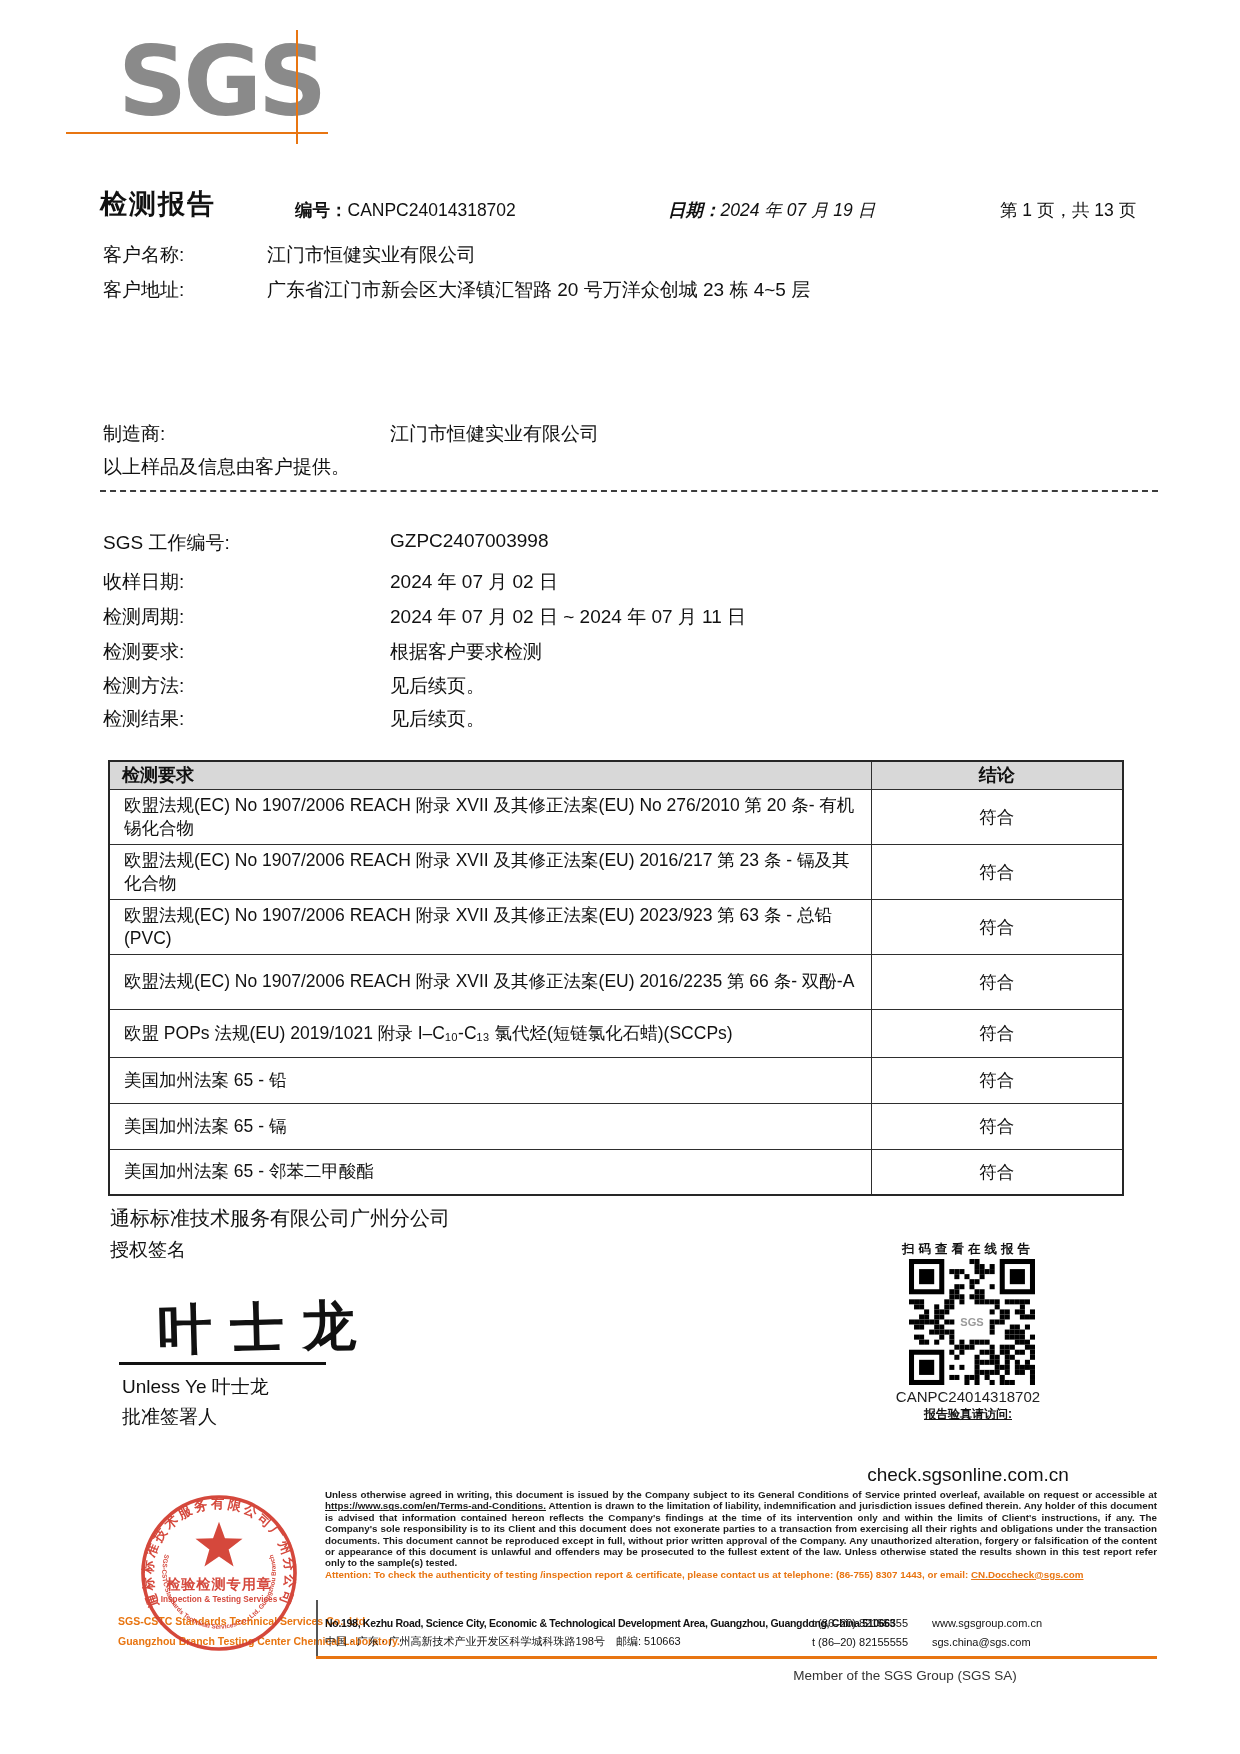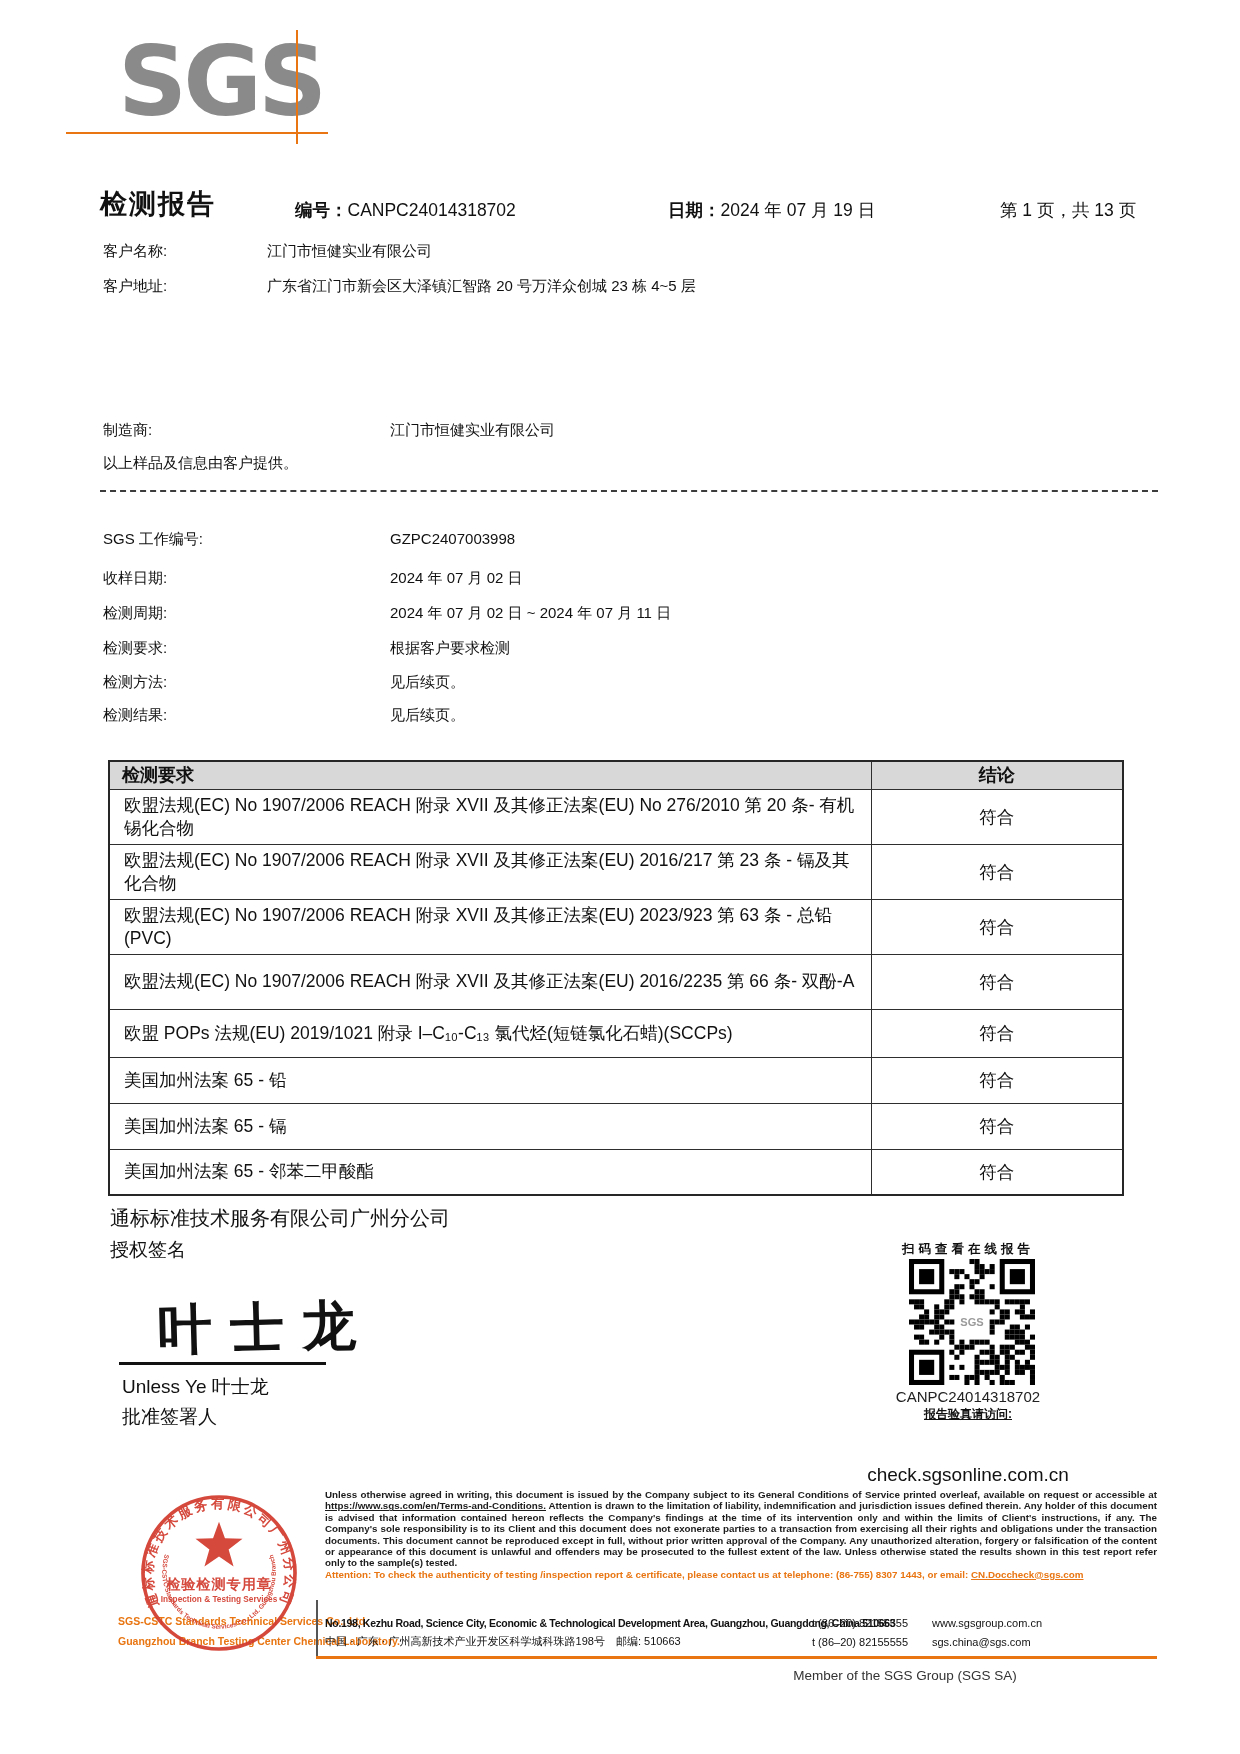--- a/index.html
+++ b/index.html
@@ -18,25 +18,25 @@
   .logo-text{position:absolute;left:118px;top:26px;font-size:96px;font-weight:800;
     letter-spacing:-4px;color:var(--sgs-gray);font-family:"DejaVu Sans","Liberation Sans",sans-serif;}
   .logo-vline{position:absolute;left:296px;top:30px;width:2px;height:114px;background:var(--sgs-orange);}
   .logo-hline{position:absolute;left:66px;top:132px;width:262px;height:2px;background:var(--sgs-orange);}
 
   
   .doc-title{position:absolute;left:100px;top:186px;font-size:27px;font-weight:bold;letter-spacing:2px;}
   .meta{position:absolute;top:198px;font-size:17.5px;white-space:nowrap;}
   .meta b{font-weight:bold;}
   .m-no{left:295px;}
-  .m-date{left:668px;}
+  .m-date{left:668px;font-style:italic;}
   .m-page{left:1000px;}
 
   
-  .row{position:absolute;left:0;width:1188px;height:26px;font-size:15px;}
+  .row{position:absolute;left:0;width:1188px;height:26px;font-size:19px;}
   .lbl{position:absolute;left:103px;white-space:nowrap;}
   .val-c{position:absolute;left:267px;white-space:nowrap;}
   .val-w{position:absolute;left:390px;white-space:nowrap;}
 
   .dashes{position:absolute;left:100px;top:490px;width:1058px;border-top:2px dashed #3c3c3c;}
 
   
   .tbl-wrap{position:absolute;left:108px;top:744px;width:1014px;margin-top:16px;}
   table{border-collapse:collapse;width:1014px;table-layout:fixed;border:2.5px solid #262626;}
   th,td{border:1.6px solid #2e2e2e;}

